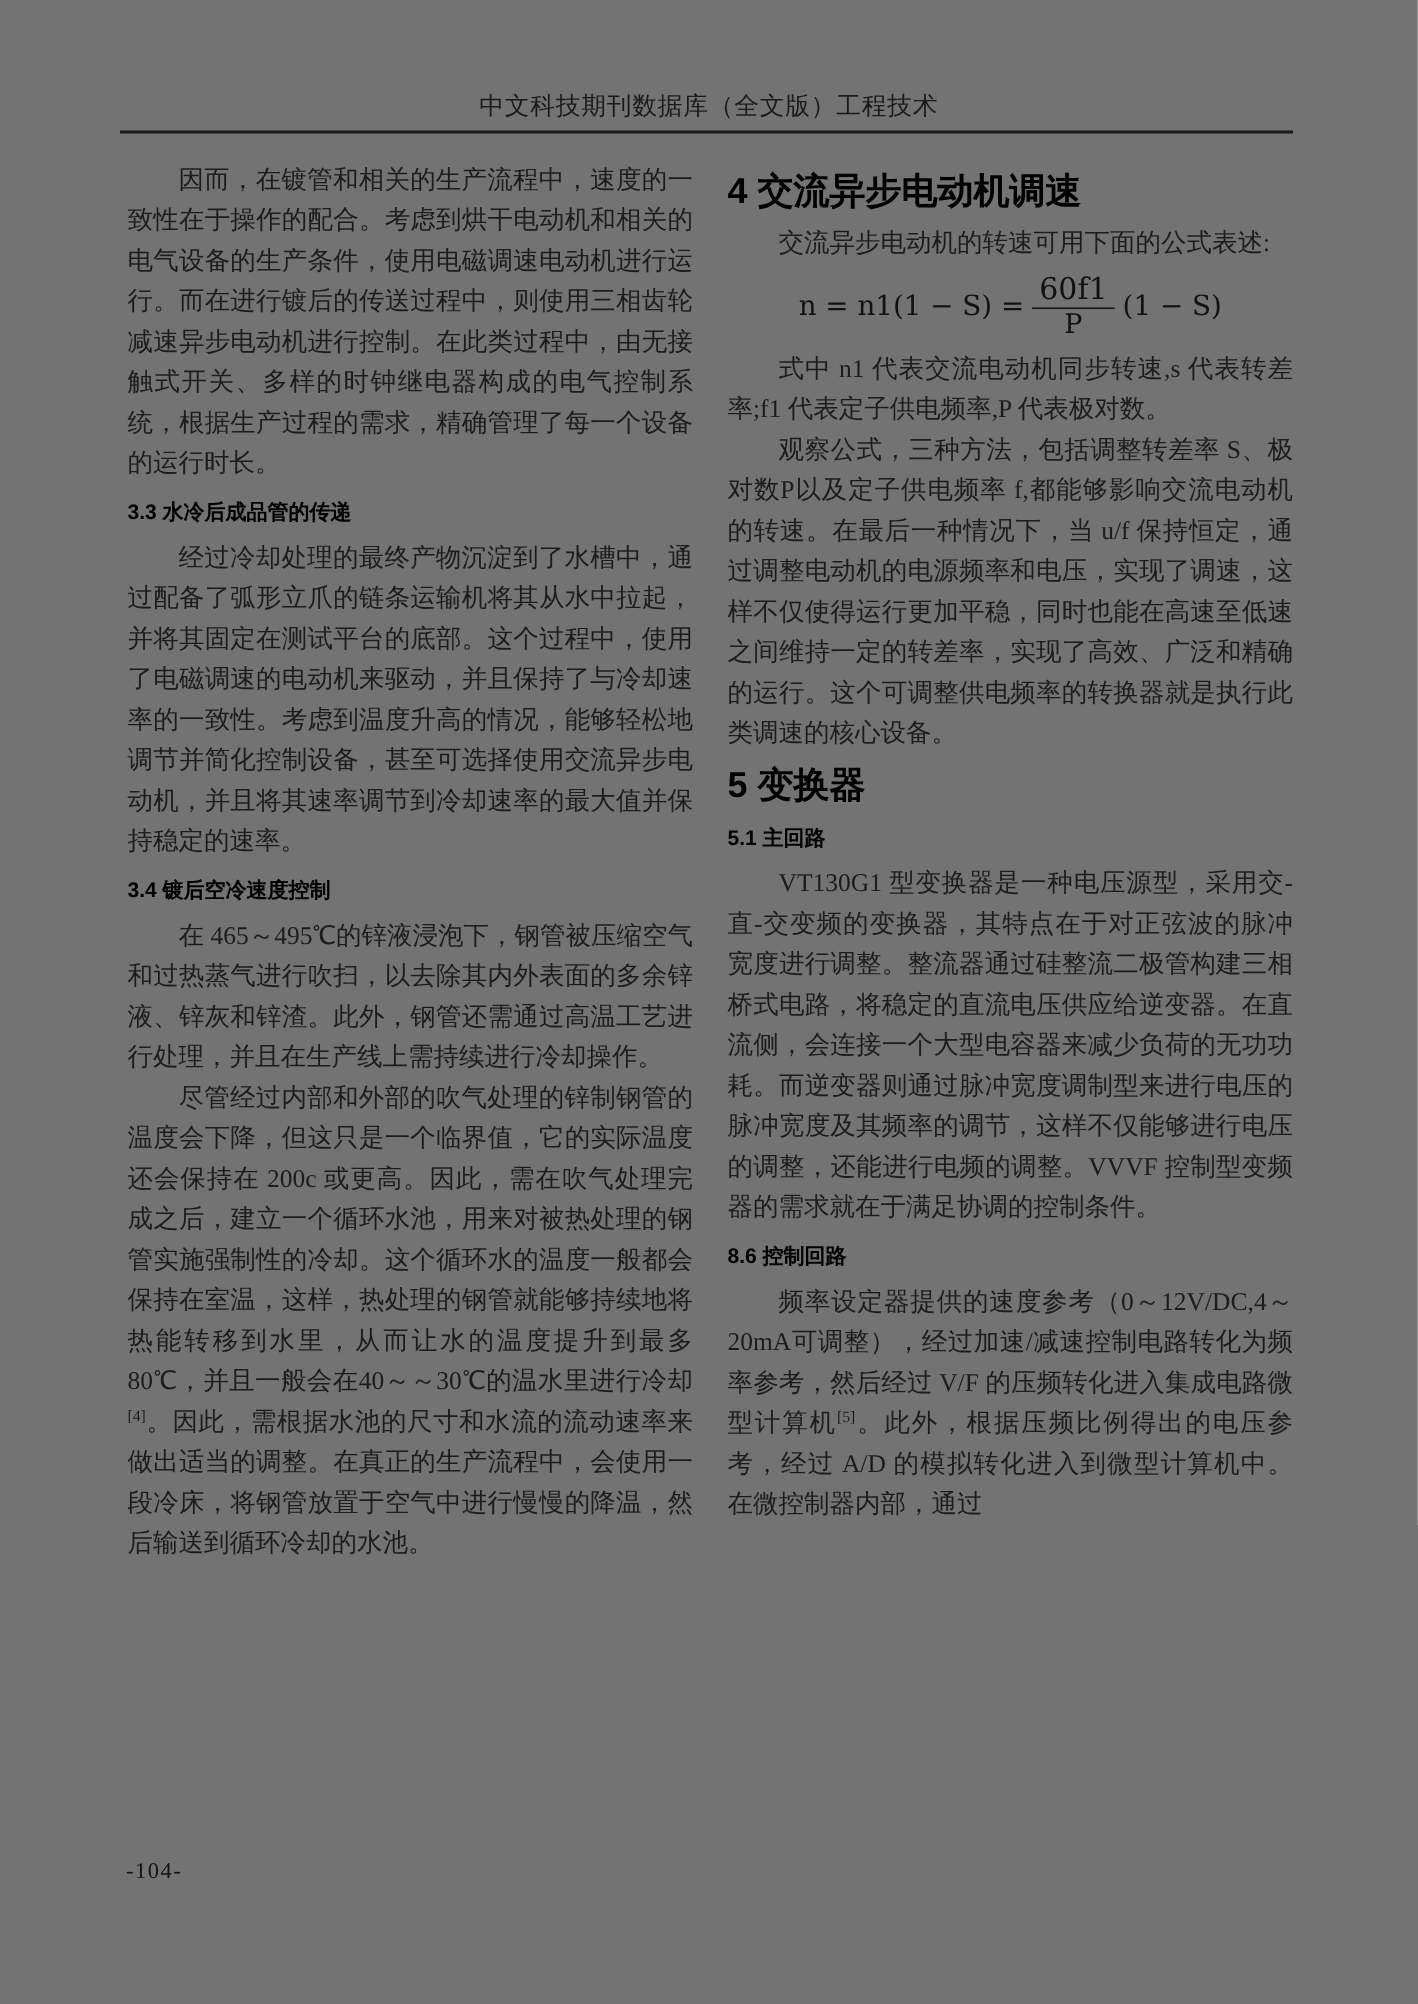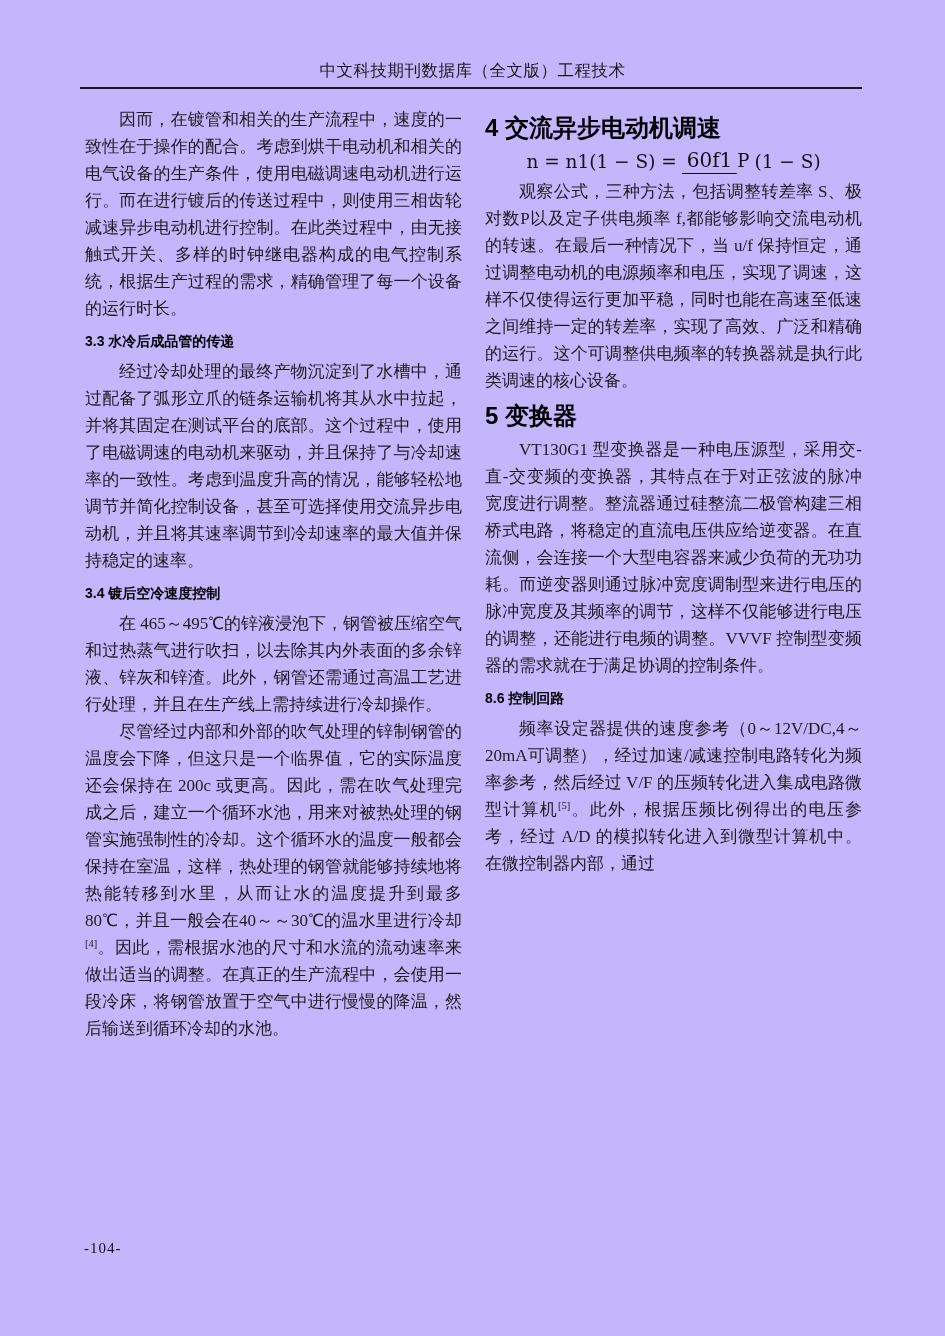--- a/index.html
+++ b/index.html
@@ -3,21 +3,21 @@
 <meta charset="utf-8">
 <style>
   html, body { margin: 0; padding: 0; }
   body {
     width: 945px; height: 1336px;
     background: #ffffff;
     font-family: "Liberation Serif", serif;
     color: #1c1c1c;
     -webkit-font-smoothing: antialiased;
   }
-  .page { position: relative; width: 945px; height: 1336px; overflow: hidden; background: #c4b5fd; }
+  .page { position: relative; width: 945px; height: 1336px; overflow: hidden; background: #737373; }
 
   .header-title {
     position: absolute; top: 60px; left: 0; width: 945px;
     text-align: center; font-size: 16.5px; color: #1a1a1a;
     letter-spacing: 0.5px;
   }
   .header-rule {
     position: absolute; top: 87px; left: 80px; width: 782px; height: 2px;
     background: #1a1a1a;
   }
@@ -48,21 +48,21 @@
 
   sup.ref { font-size: 10.5px; line-height: 0; vertical-align: 6px; }
 
   .formula {
     display: flex; justify-content: center; align-items: center;
     font-family: "DejaVu Serif", serif;
     font-size: 18.5px; color: #111;
     margin: 5px 0 4px; gap: 5px; text-indent: 0;
     line-height: normal;
   }
-  .frac { display: inline-flex; flex-direction: row; align-items: center; }
+  .frac { display: inline-flex; flex-direction: column; align-items: center; }
   .frac .num { font-size: 20px; padding: 0 5px 1px; border-bottom: 1.6px solid #111; line-height: 24px; }
   .frac .den { font-size: 18px; line-height: 22px; }
 
   .page-number {
     position: absolute; left: 84px; top: 1240px;
     font-size: 15px; color: #111; letter-spacing: 1px;
     font-weight: 500;
   }
 </style>
 </head>
@@ -87,35 +87,38 @@
       <p>在 465～495℃的锌液浸泡下，钢管被压缩空气和过热蒸气进行吹扫，以去除其内外表面的多余锌液、锌灰和锌渣。此外，钢管还需通过高温工艺进行处理，并且在生产线上需持续进行冷却操作。</p>
 
       <p><span>尽管经过内部和外部的吹气处理的锌制钢管的温度会下降，但这只是一个临界值，它的实际温度还会保持在 200c 或更高。因此，需在吹气处理完成之后，建立一个循环水池，用来对被热处理的钢管实施强制性的冷却。这个循环水的温度一般都会保持在室温，这样，热处理的钢管就能够持续地将热能转移到水里，从而让水的温度提升到最多 80℃，并且一般会在40～～30℃的温水里进行冷却</span><sup class="ref">[4]</sup><span>。因此，需根据水池的尺寸和水流的流动速率来做出适当的调整。在真正的生产流程中，会使用一段冷床，将钢管放置于空气中进行慢慢的降温，然后输送到循环冷却的水池。</span></p>
 
     </div>
 
     <div class="col">
 
       <div class="h-sec">4 交流异步电动机调速</div>
 
+      <p>交流异步电动机的转速可用下面的公式表述:</p>
 
       <div class="formula">
         <span>n = n1(1 − S) =</span>
         <span class="frac">
           <span class="num">60f1</span>
           <span class="den">P</span>
         </span>
         <span>(1 − S)</span>
       </div>
 
+      <p>式中 n1 代表交流电动机同步转速,s 代表转差率;f1 代表定子供电频率,P 代表极对数。</p>
 
       <p>观察公式，三种方法，包括调整转差率 S、极对数P以及定子供电频率 f,都能够影响交流电动机的转速。在最后一种情况下，当 u/f 保持恒定，通过调整电动机的电源频率和电压，实现了调速，这样不仅使得运行更加平稳，同时也能在高速至低速之间维持一定的转差率，实现了高效、广泛和精确的运行。这个可调整供电频率的转换器就是执行此类调速的核心设备。</p>
 
       <div class="h-sec">5 变换器</div>
 
+      <div class="h-sub">5.1 主回路</div>
 
       <p>VT130G1 型变换器是一种电压源型，采用交-直-交变频的变换器，其特点在于对正弦波的脉冲宽度进行调整。整流器通过硅整流二极管构建三相桥式电路，将稳定的直流电压供应给逆变器。在直流侧，会连接一个大型电容器来减少负荷的无功功耗。而逆变器则通过脉冲宽度调制型来进行电压的脉冲宽度及其频率的调节，这样不仅能够进行电压的调整，还能进行电频的调整。VVVF 控制型变频器的需求就在于满足协调的控制条件。</p>
 
 
       <div class="h-sub">8.6 控制回路</div>
 
       <p><span>频率设定器提供的速度参考（0～12V/DC,4～20mA可调整），经过加速/减速控制电路转化为频率参考，然后经过 V/F 的压频转化进入集成电路微型计算机</span><sup class="ref">[5]</sup><span>。此外，根据压频比例得出的电压参考，经过 A/D 的模拟转化进入到微型计算机中。在微控制器内部，通过</span></p>
     </div>
 
   </div>

